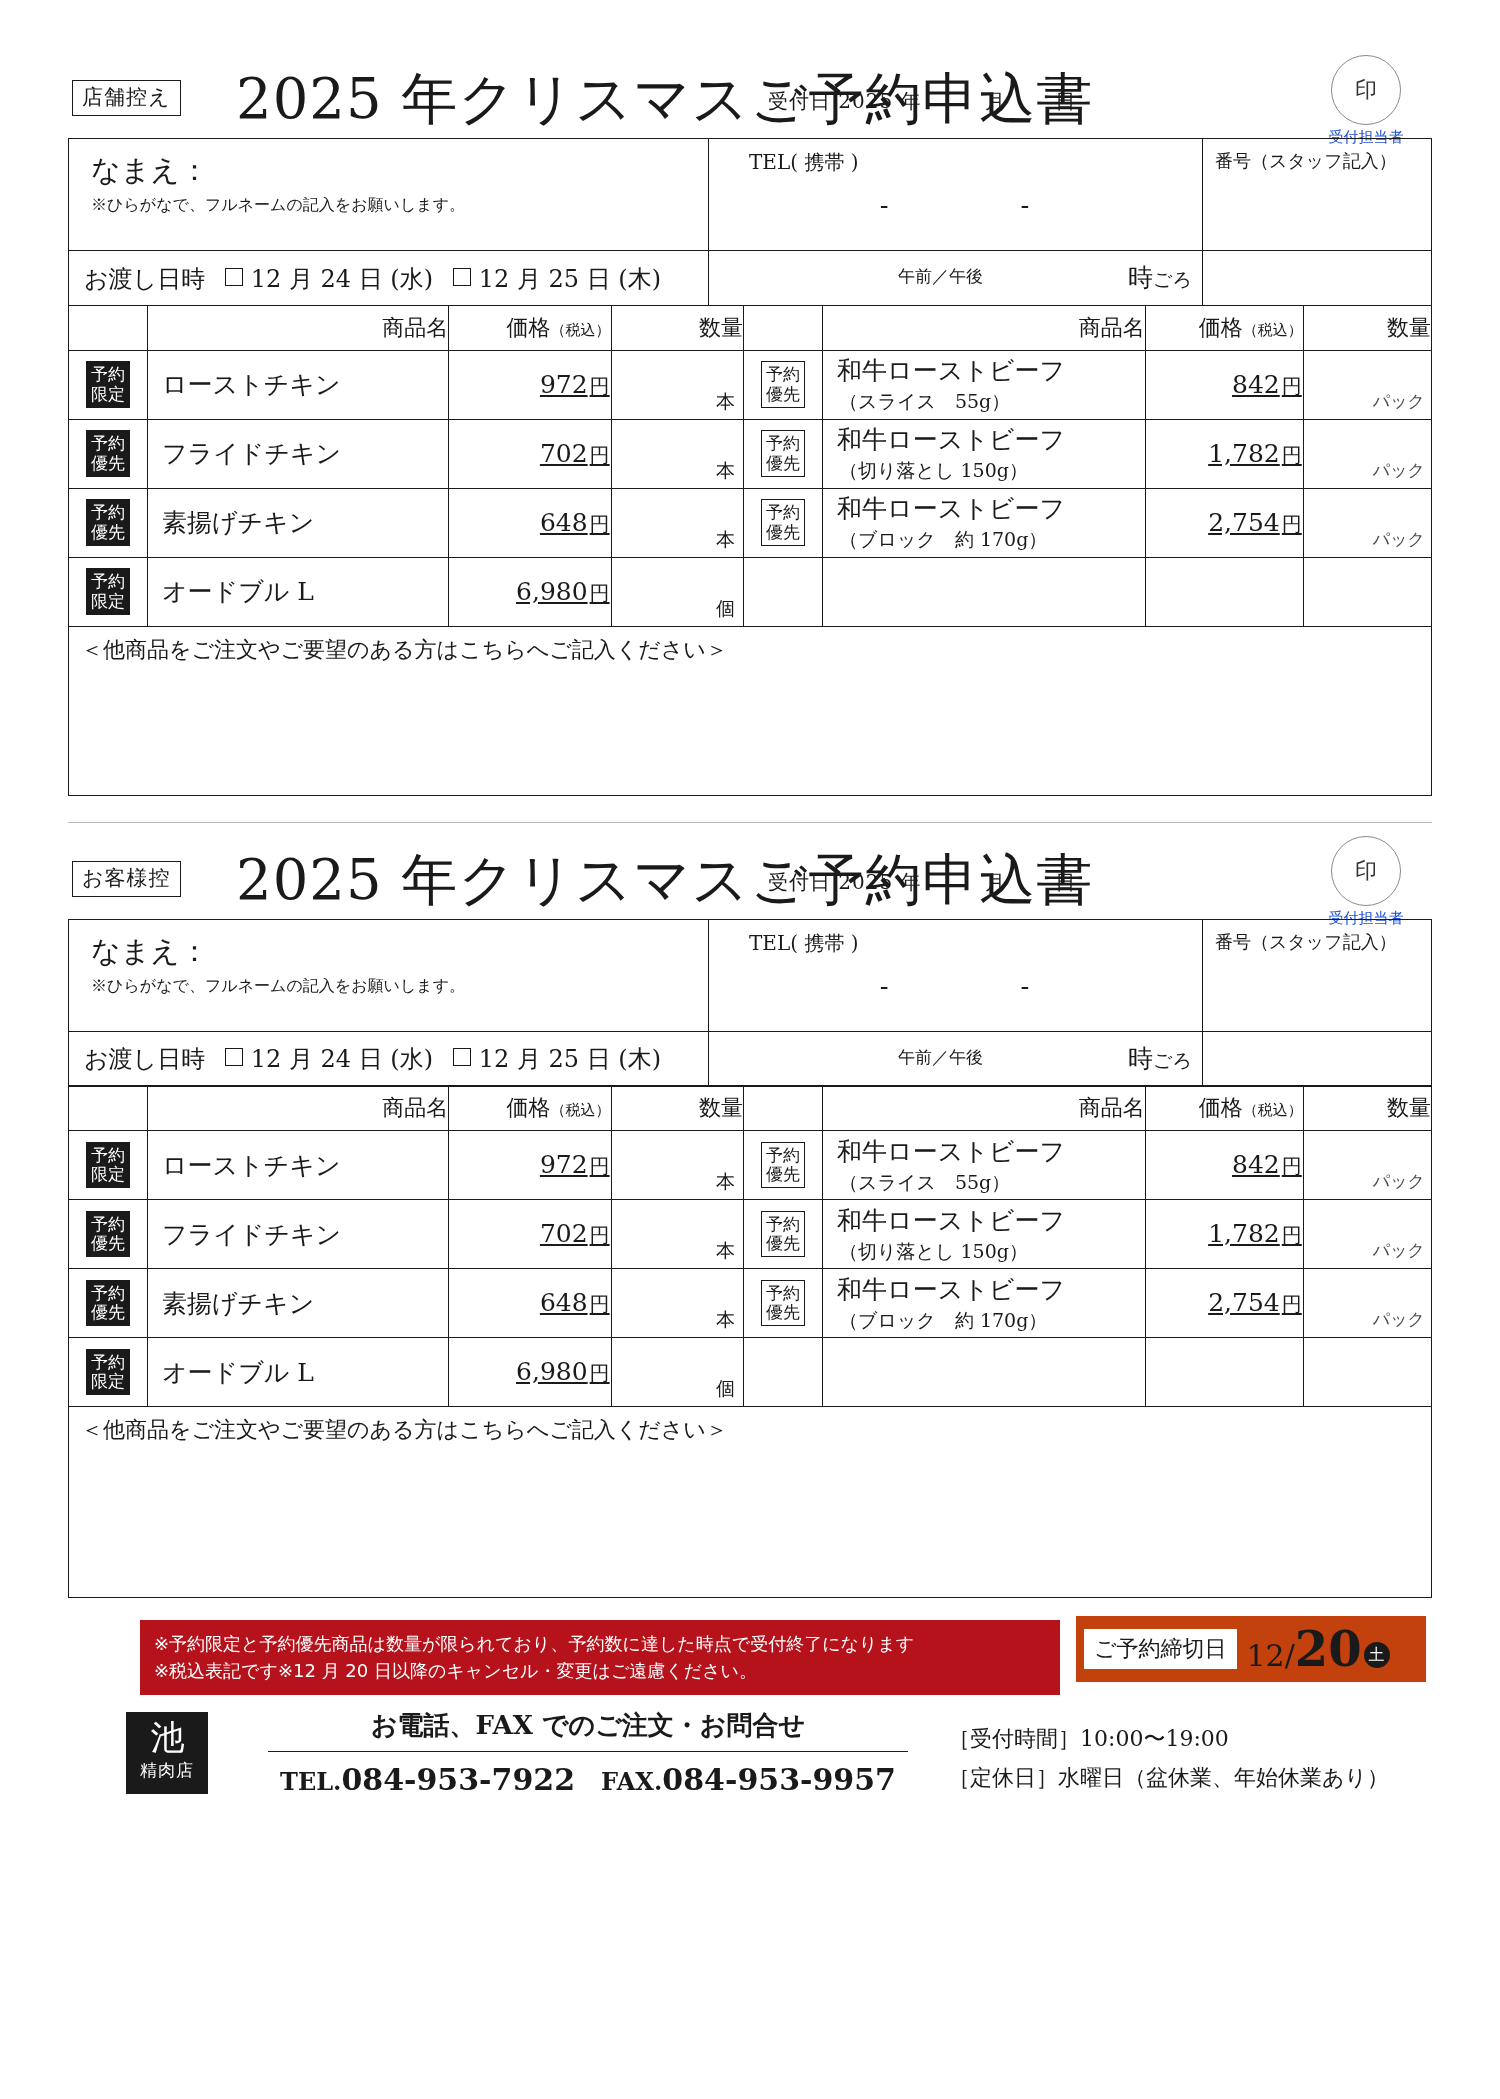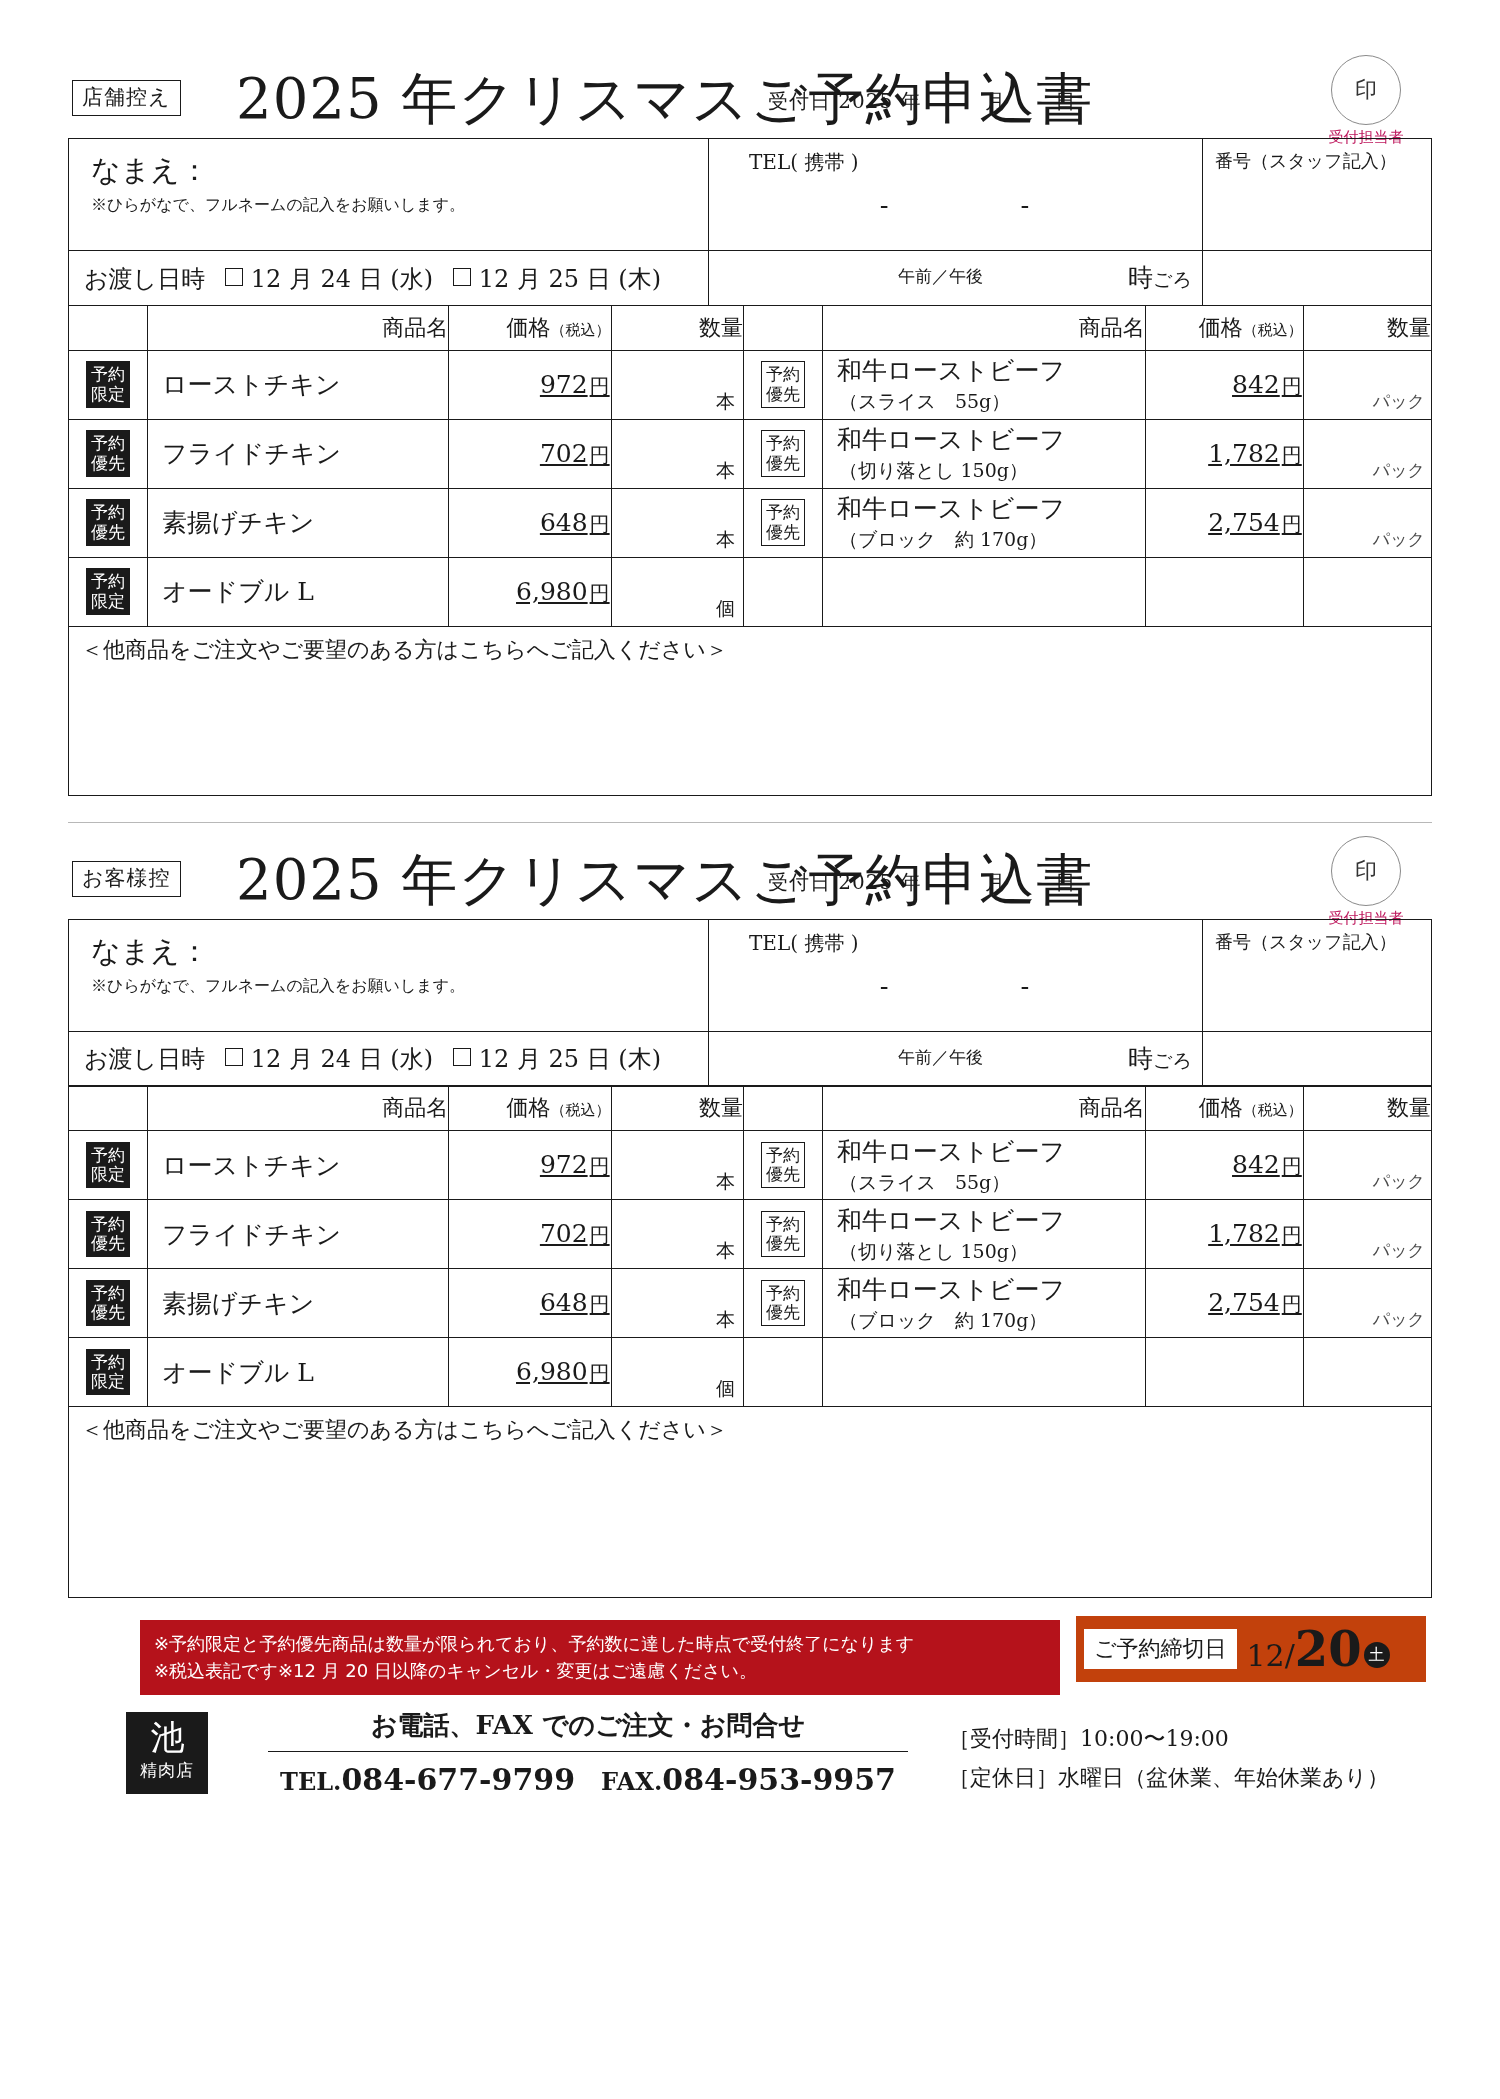--- a/index.html
+++ b/index.html
@@ -81,21 +81,21 @@
     display: flex;
     align-items: center;
     justify-content: center;
     font-size: 22px;
     color: #333;
     font-family: "DejaVu Serif", serif;
   }
   .stamp-label {
     font-size: 15px;
     margin-top: 3px;
-    color: #be185d;
+    color: #1d4ed8;
     font-family: "DejaVu Serif", serif;
   }
 
   
   .info-box {
     border: 1.5px solid #1a1a1a;
     display: flex;
     height: 168px;
     box-sizing: border-box;
   }
@@ -747,21 +747,21 @@
     </div>
 
     <div class="contact">
       <div class="logo">
         <span class="l1">池</span>
         <span class="l2">精肉店</span>
       </div>
       <div class="contact-center">
         <div class="c-top">お電話、FAX でのご注文・お問合せ</div>
         <div class="c-bottom">
-          <span class="lbl">TEL.</span><span>084-677-9799</span><span class="gap"></span><span class="lbl">FAX.</span><span>084-953-9957</span>
+          <span class="lbl">TEL.</span><span>084-953-7922</span><span class="gap"></span><span class="lbl">FAX.</span><span>084-953-9957</span>
         </div>
       </div>
       <div class="contact-right">
         <div>［受付時間］10:00〜19:00</div>
         <div>［定休日］水曜日（盆休業、年始休業あり）</div>
       </div>
     </div>
   </div>
 
 </div>

